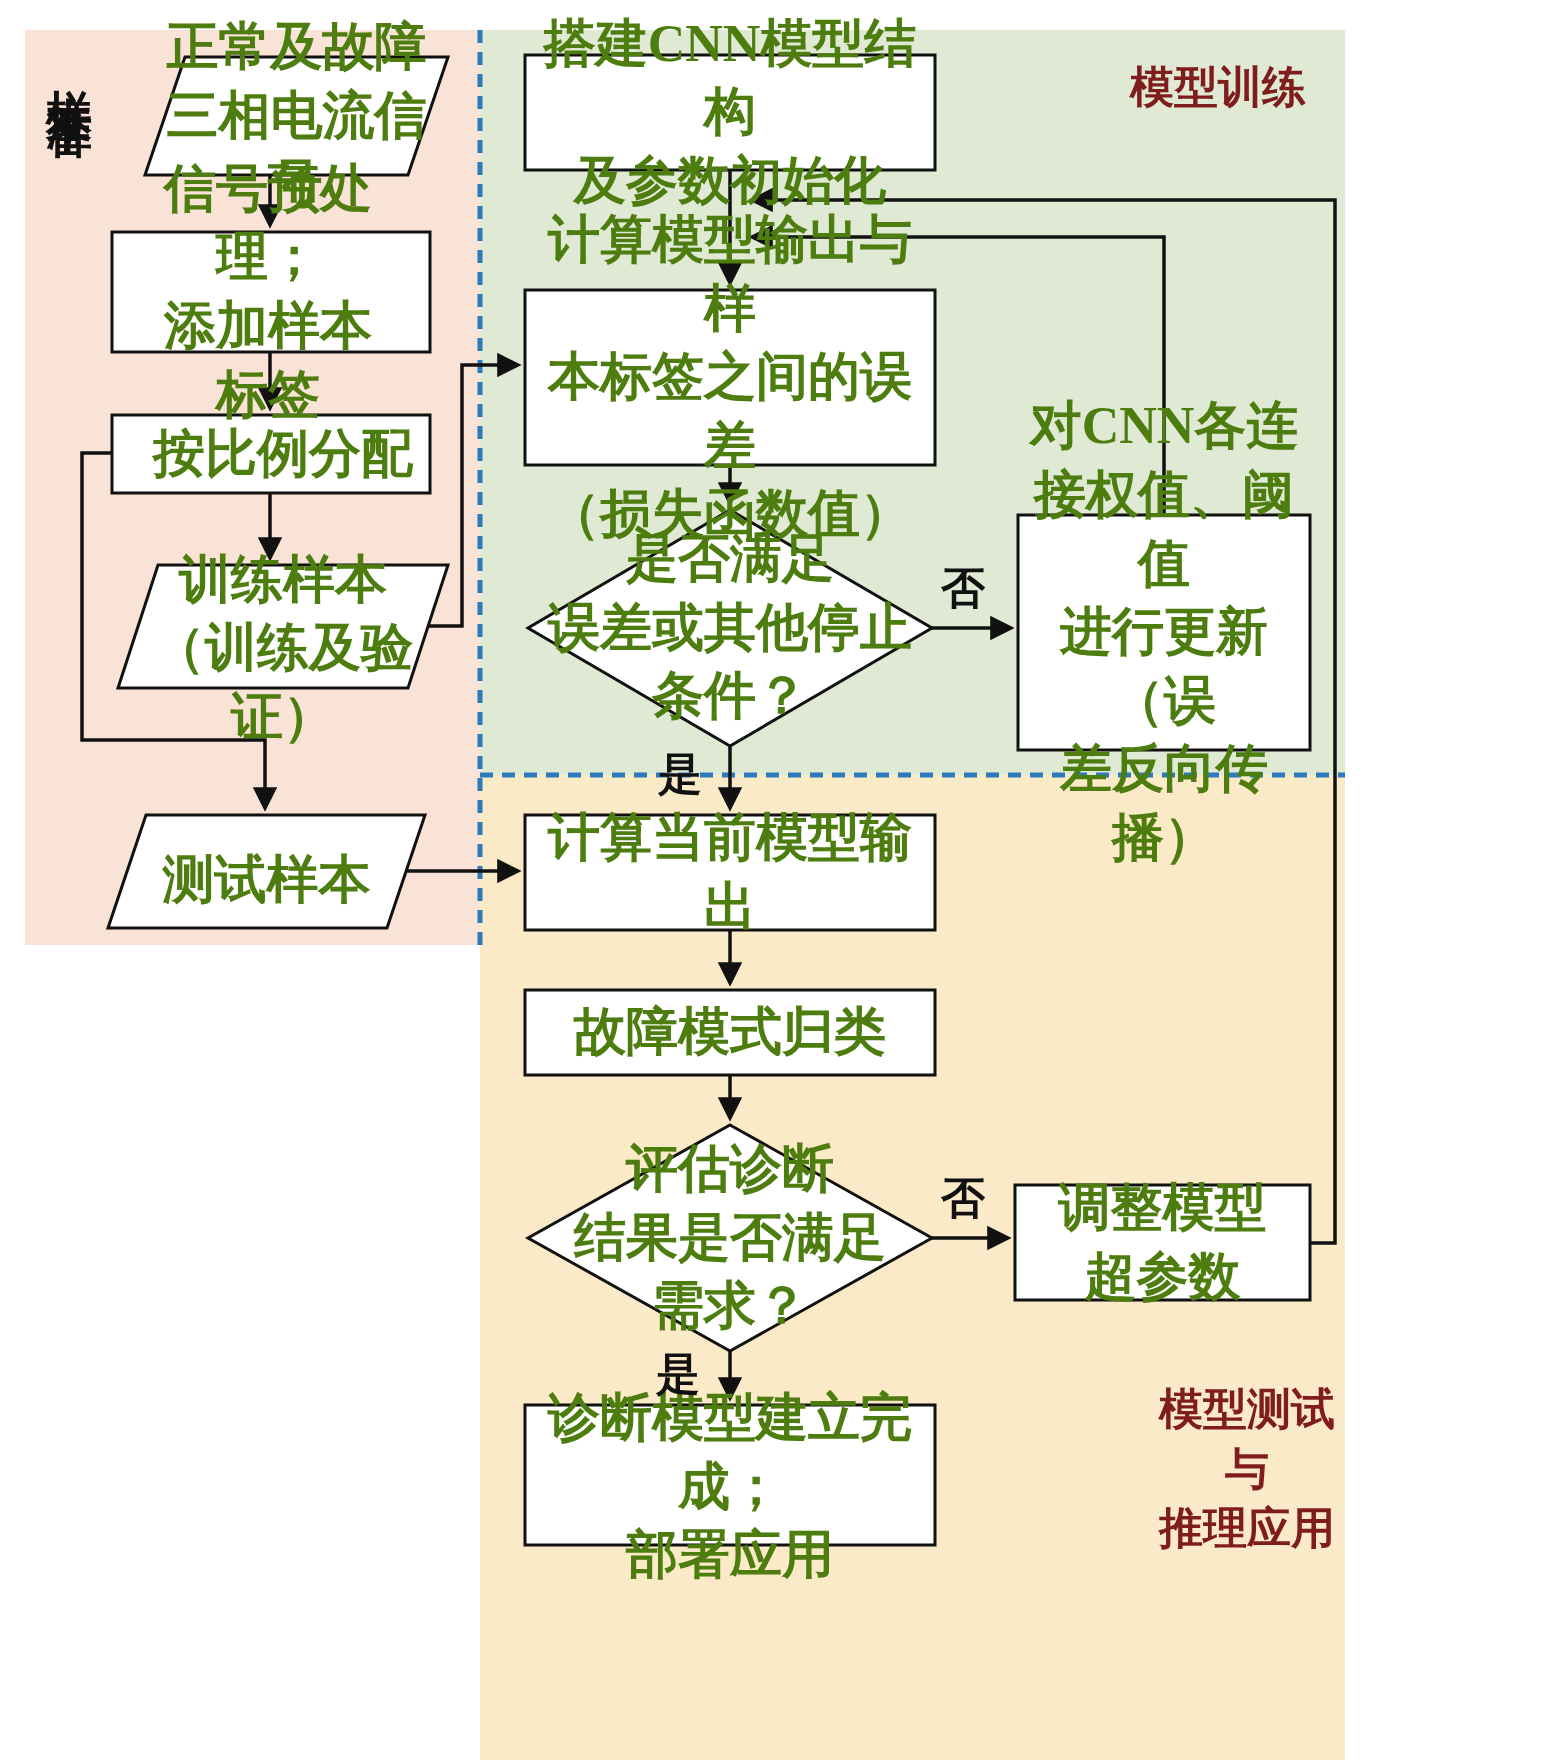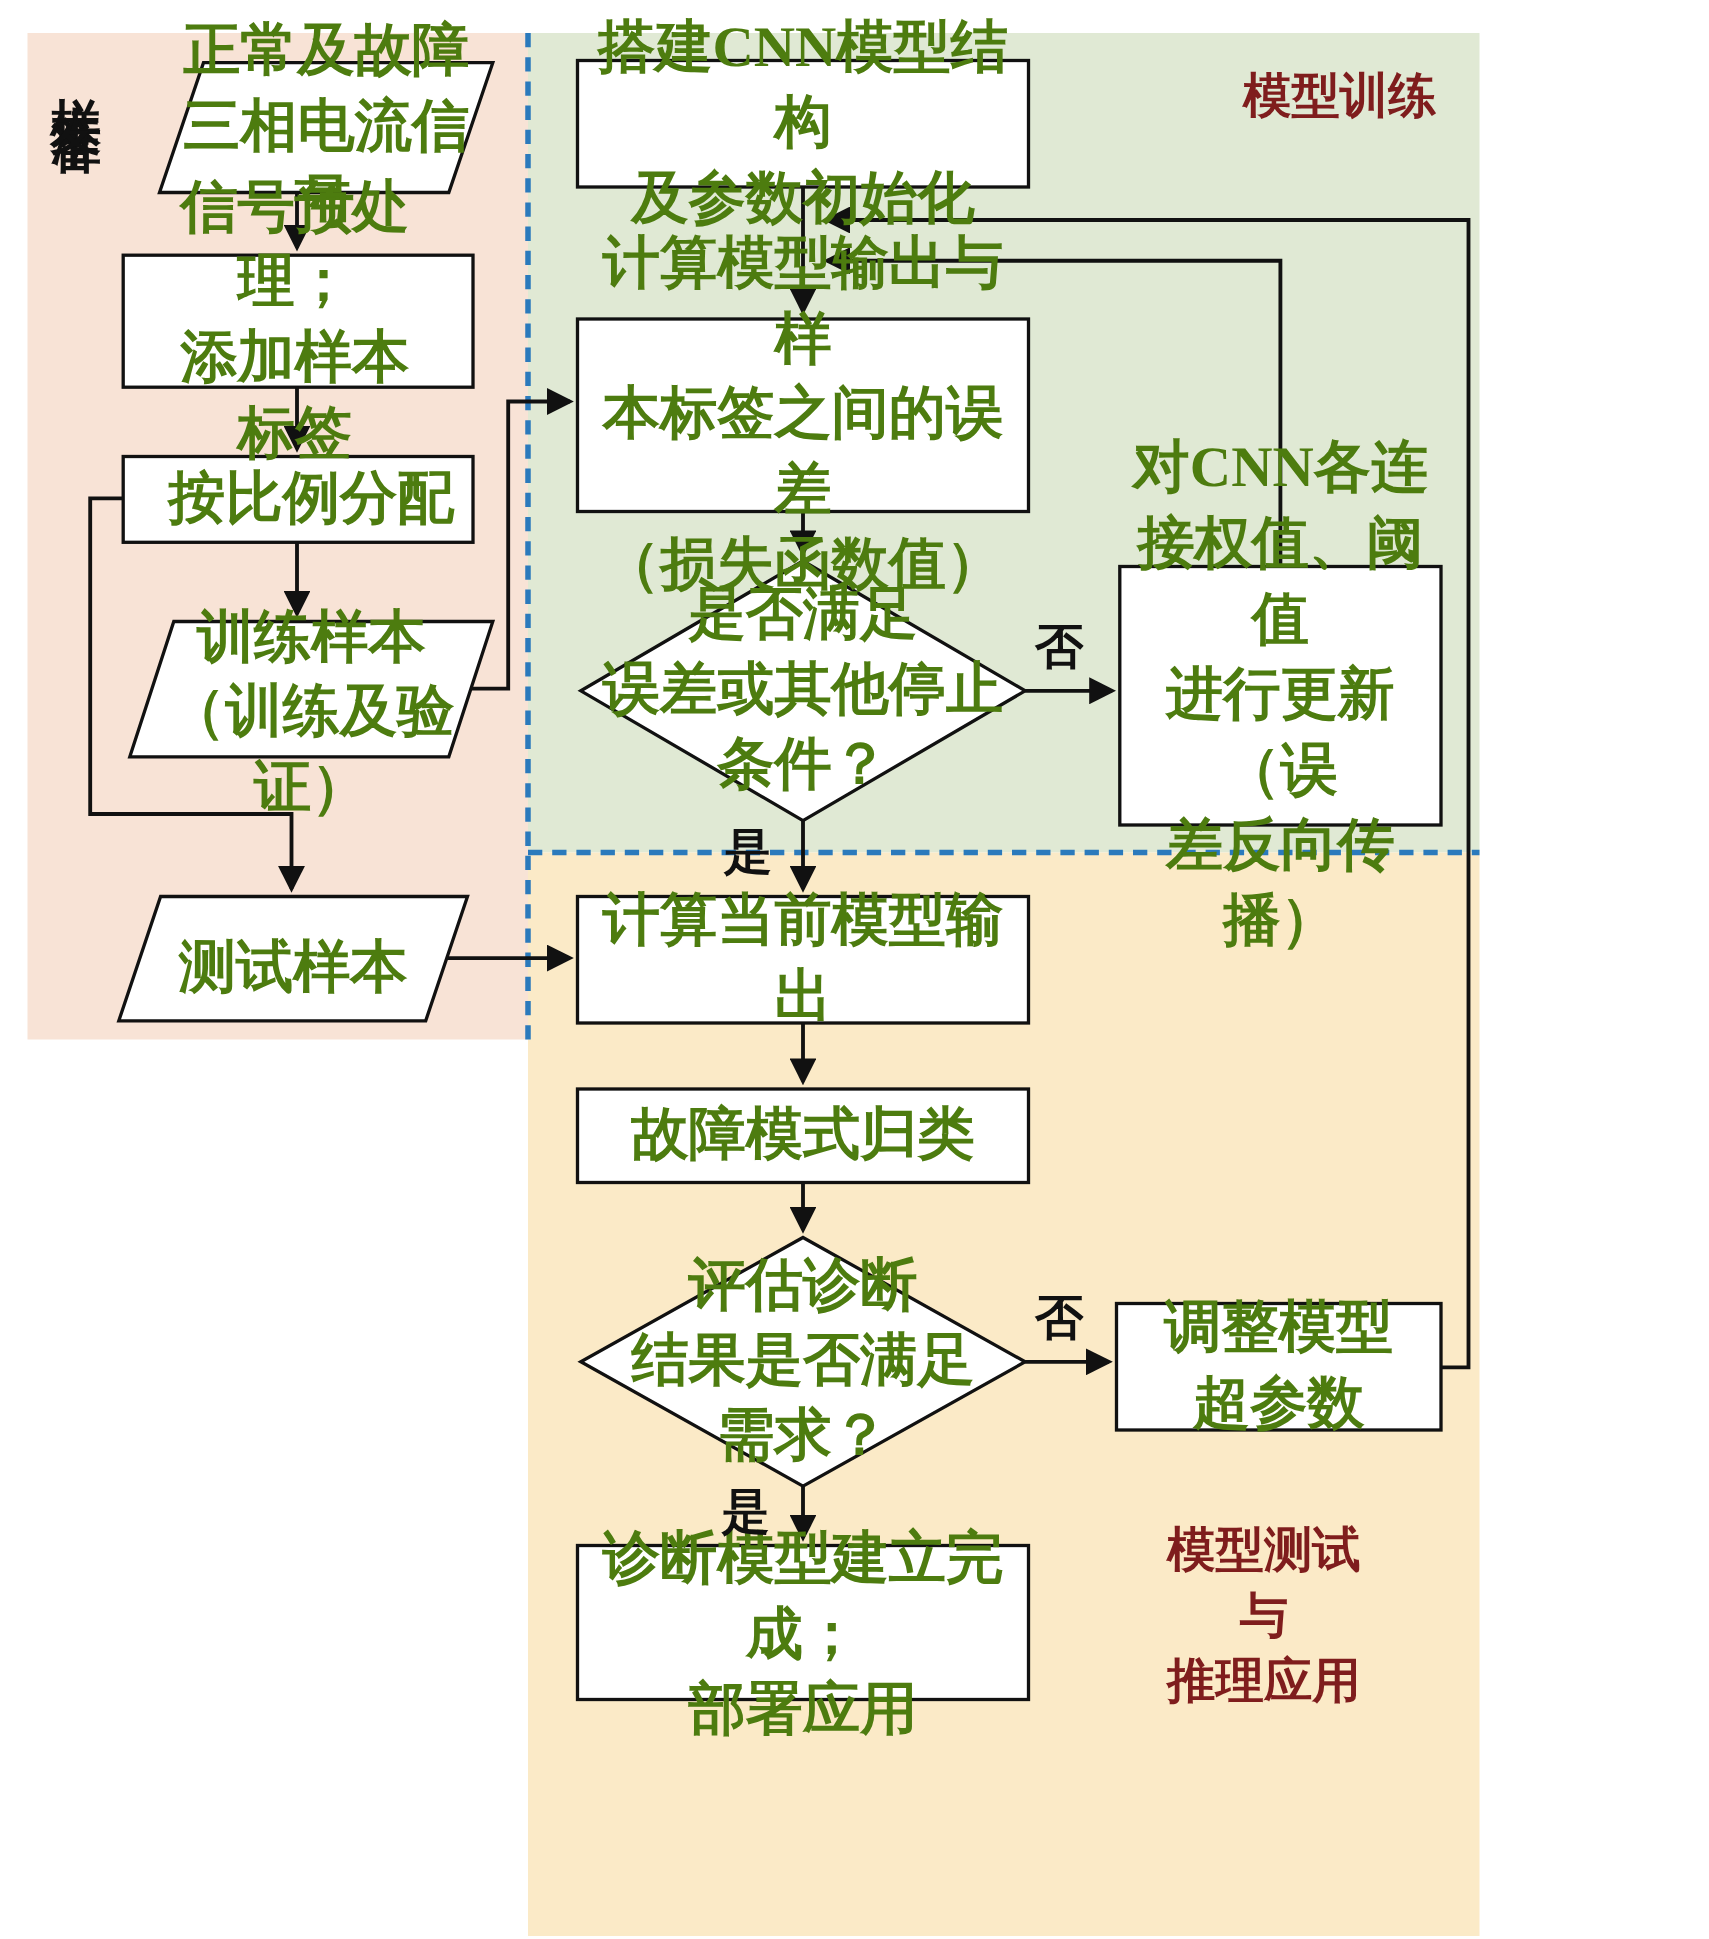--- a/index.html
+++ b/index.html
@@ -113,21 +113,21 @@
       <path d="M406 871 H518" marker-end="url(#ah)"></path>
       <path d="M730 930 V983" marker-end="url(#ah)"></path>
       <path d="M730 1075 V1118" marker-end="url(#ah)"></path>
       <path d="M932 1238 H1008" marker-end="url(#ah)"></path>
       <path d="M730 1351 V1398" marker-end="url(#ah)"></path>
     </g>
   </svg>
 
   <div class="vertical-label" style="left:38px; top:52px; height:250px;">样本准备</div>
   <div class="region-label" style="left:1118px; top:60px; width:200px; height:56px;">模型训练</div>
-  <div class="region-label" style="left:1044px; top:1372px; width:210px; height:195px;">模型测试
+  <div class="region-label" style="left:1142px; top:1372px; width:210px; height:195px;">模型测试
 与
 推理应用</div>
 
   <div class="node-text" style="left:145px; top:57px;  width:303px; height:118px;">正常及故障
 三相电流信号</div>
   <div class="node-text" style="left:112px; top:232px; width:264px; height:120px;padding-left:48px;">信号预处理；
 添加样本标签</div>
   <div class="node-text" style="left:112px; top:415px; width:342px; height:78px;">按比例分配</div>
   <div class="node-text" style="left:118px; top:565px; width:330px; height:123px;margin-top:22px;">训练样本
 （训练及验证）</div>

